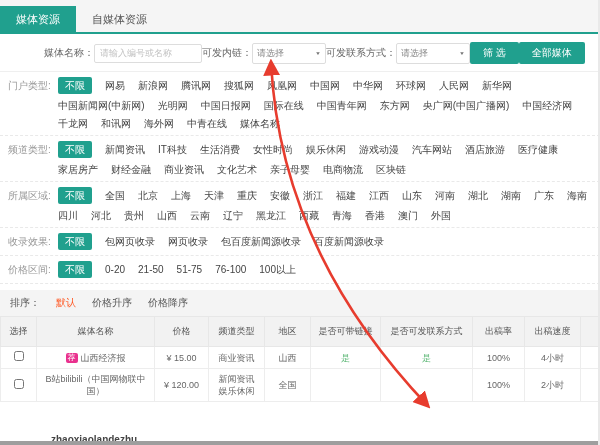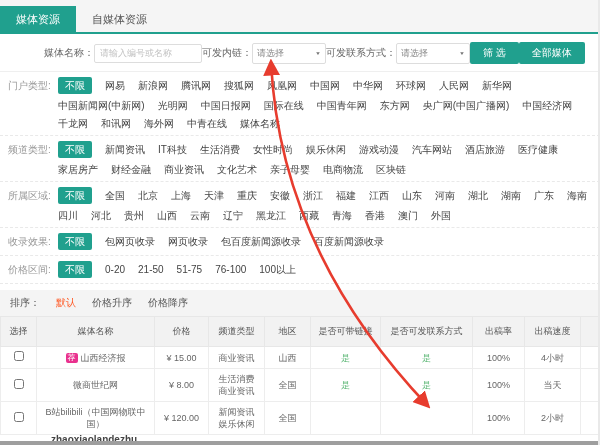--- a/index.html
+++ b/index.html
@@ -238,33 +238,20 @@
           <td class="cell-channel">商业资讯</td>
           <td>山西</td>
           <td><span class="flag">是</span></td>
           <td><span class="flag">是</span></td>
           <td>100%</td>
           <td>4小时</td>
           <td></td>
         </tr>
 
 
-        <tr>
-          <td><input type="checkbox" style=""></td>
-          <td><span class="mname">微商世纪网</span></td>
-          <td>¥ 8.00</td>
-          <td class="cell-channel">生活消费
-商业资讯</td>
-          <td>全国</td>
-          <td><span class="flag">是</span></td>
-          <td><span class="flag">是</span></td>
-          <td>100%</td>
-          <td>当天</td>
-          <td></td>
-        </tr>
 
         <tr>
           <td><input type="checkbox" style=""></td>
           <td><span class="mname">B站bilibili（中国网物联中国）</span></td>
           <td>¥ 120.00</td>
           <td class="cell-channel">新闻资讯
 娱乐休闲</td>
           <td>全国</td>
           <td></td>
           <td></td>

